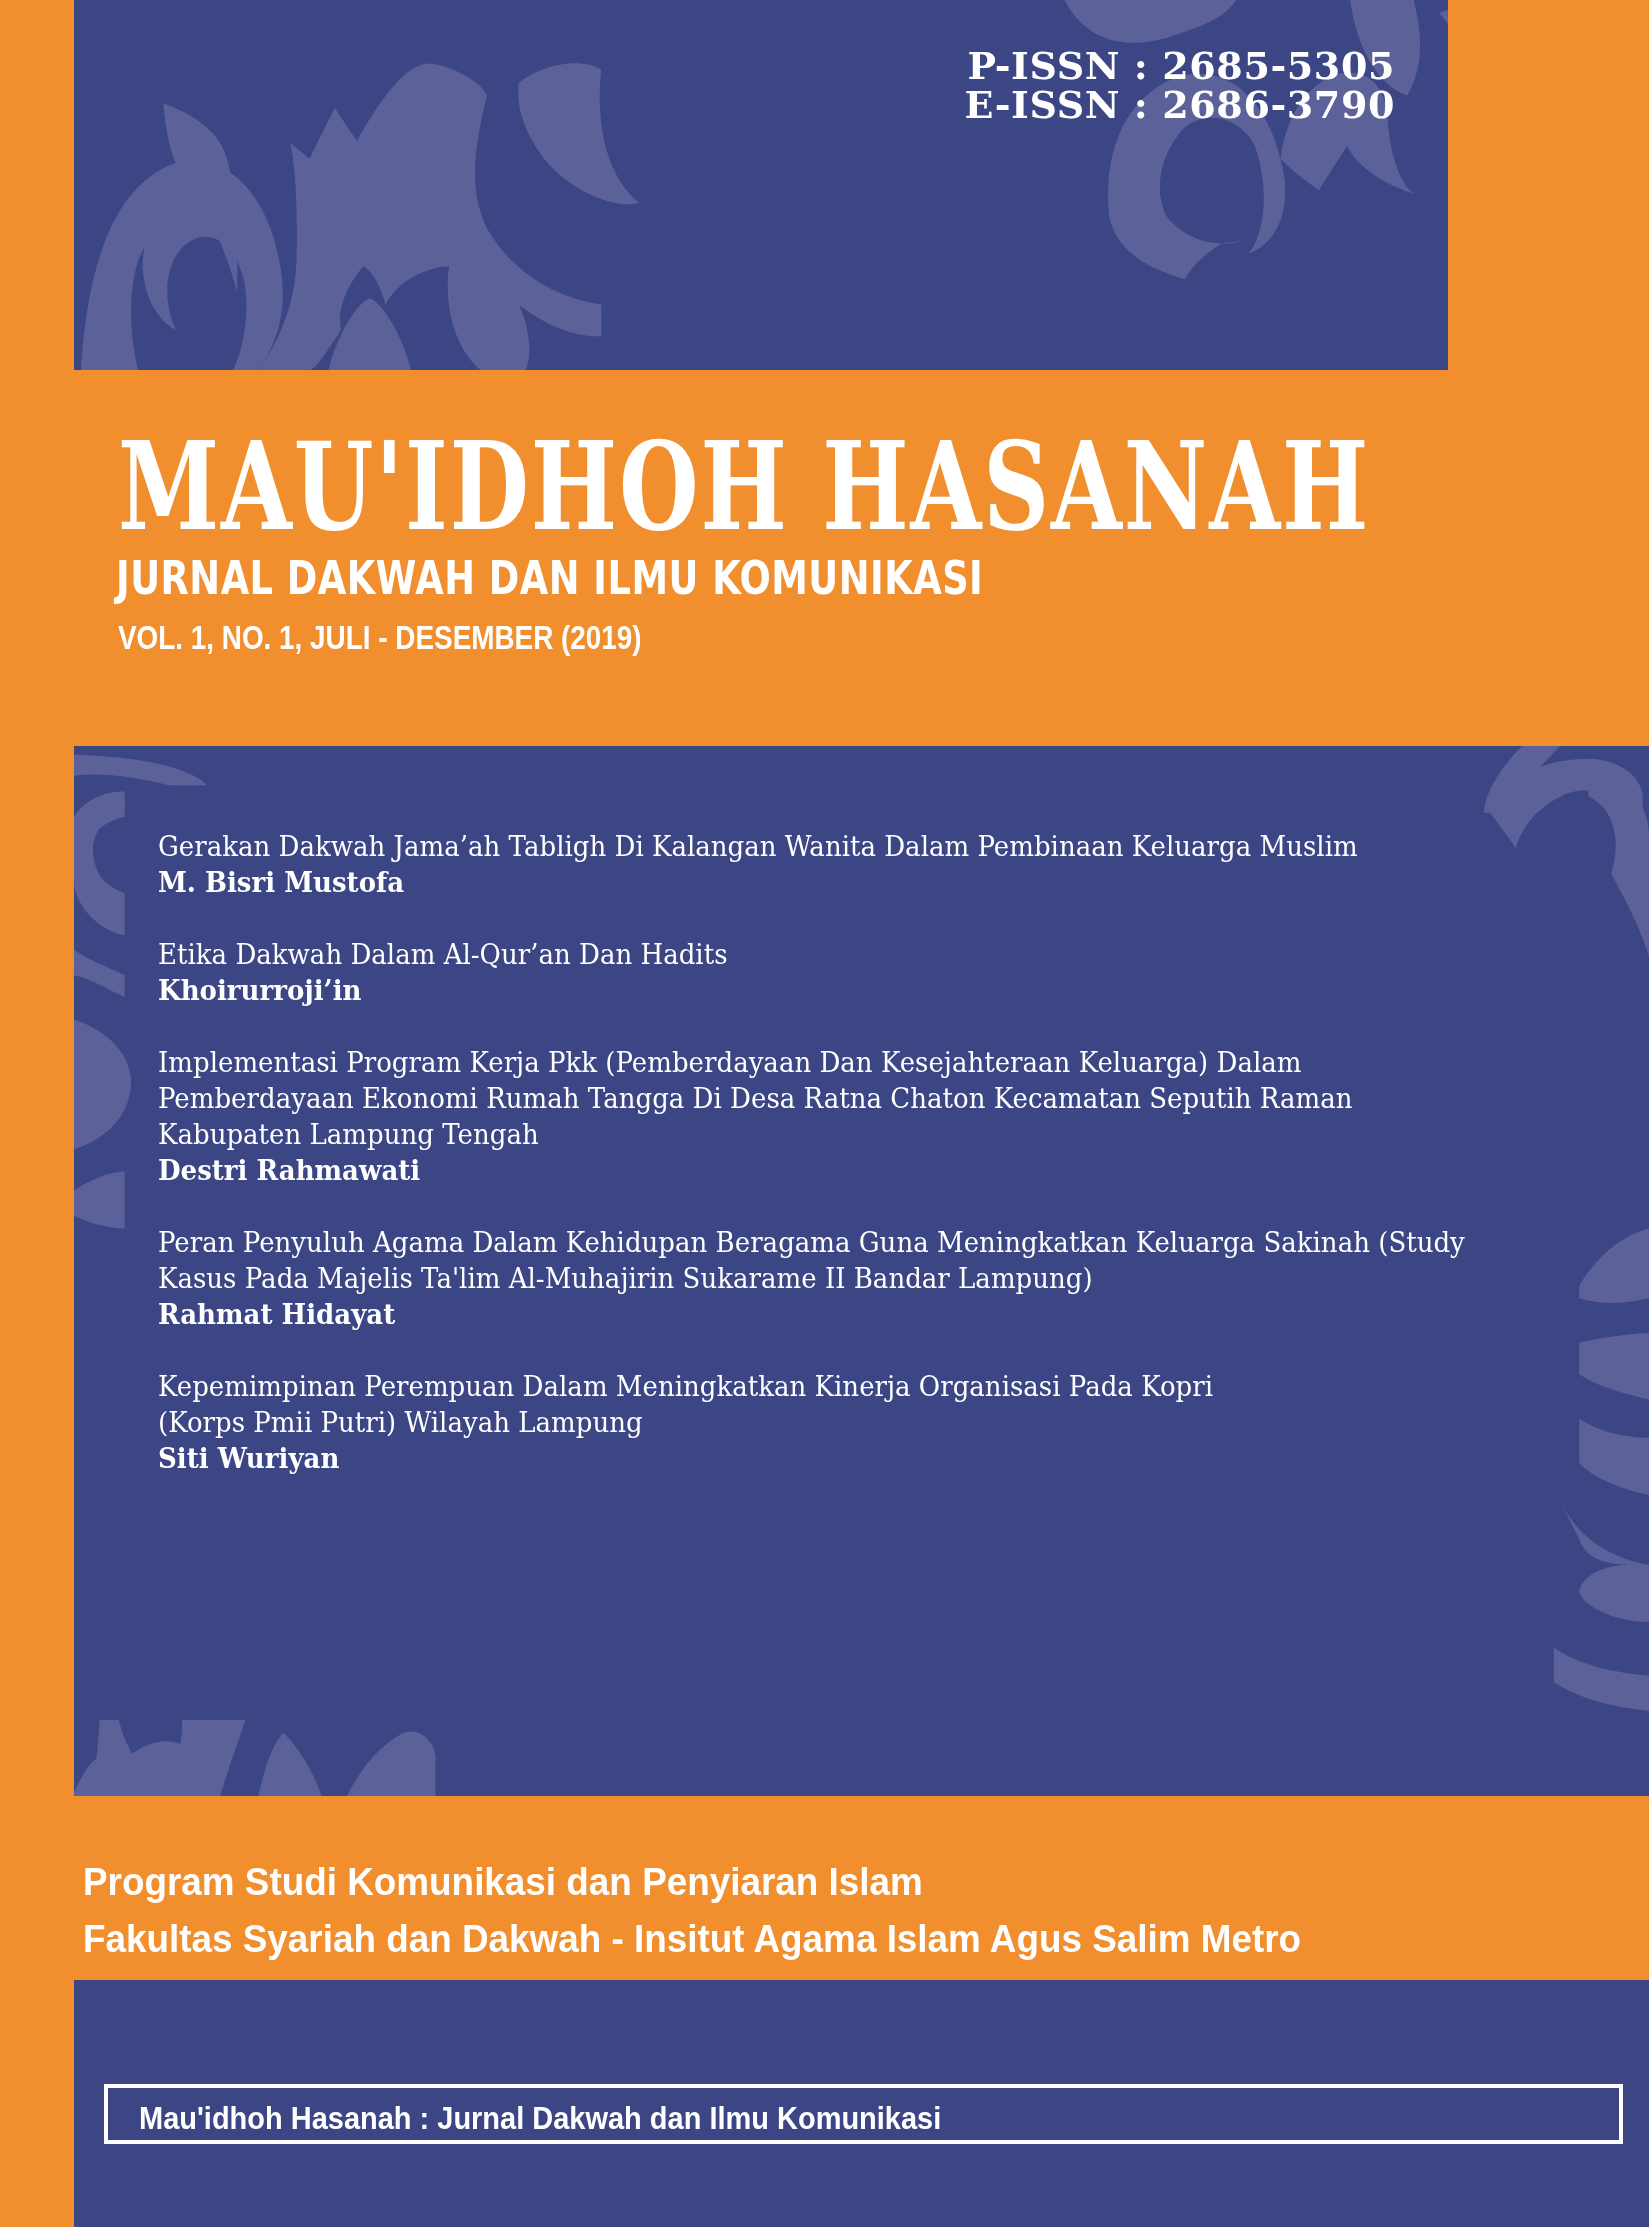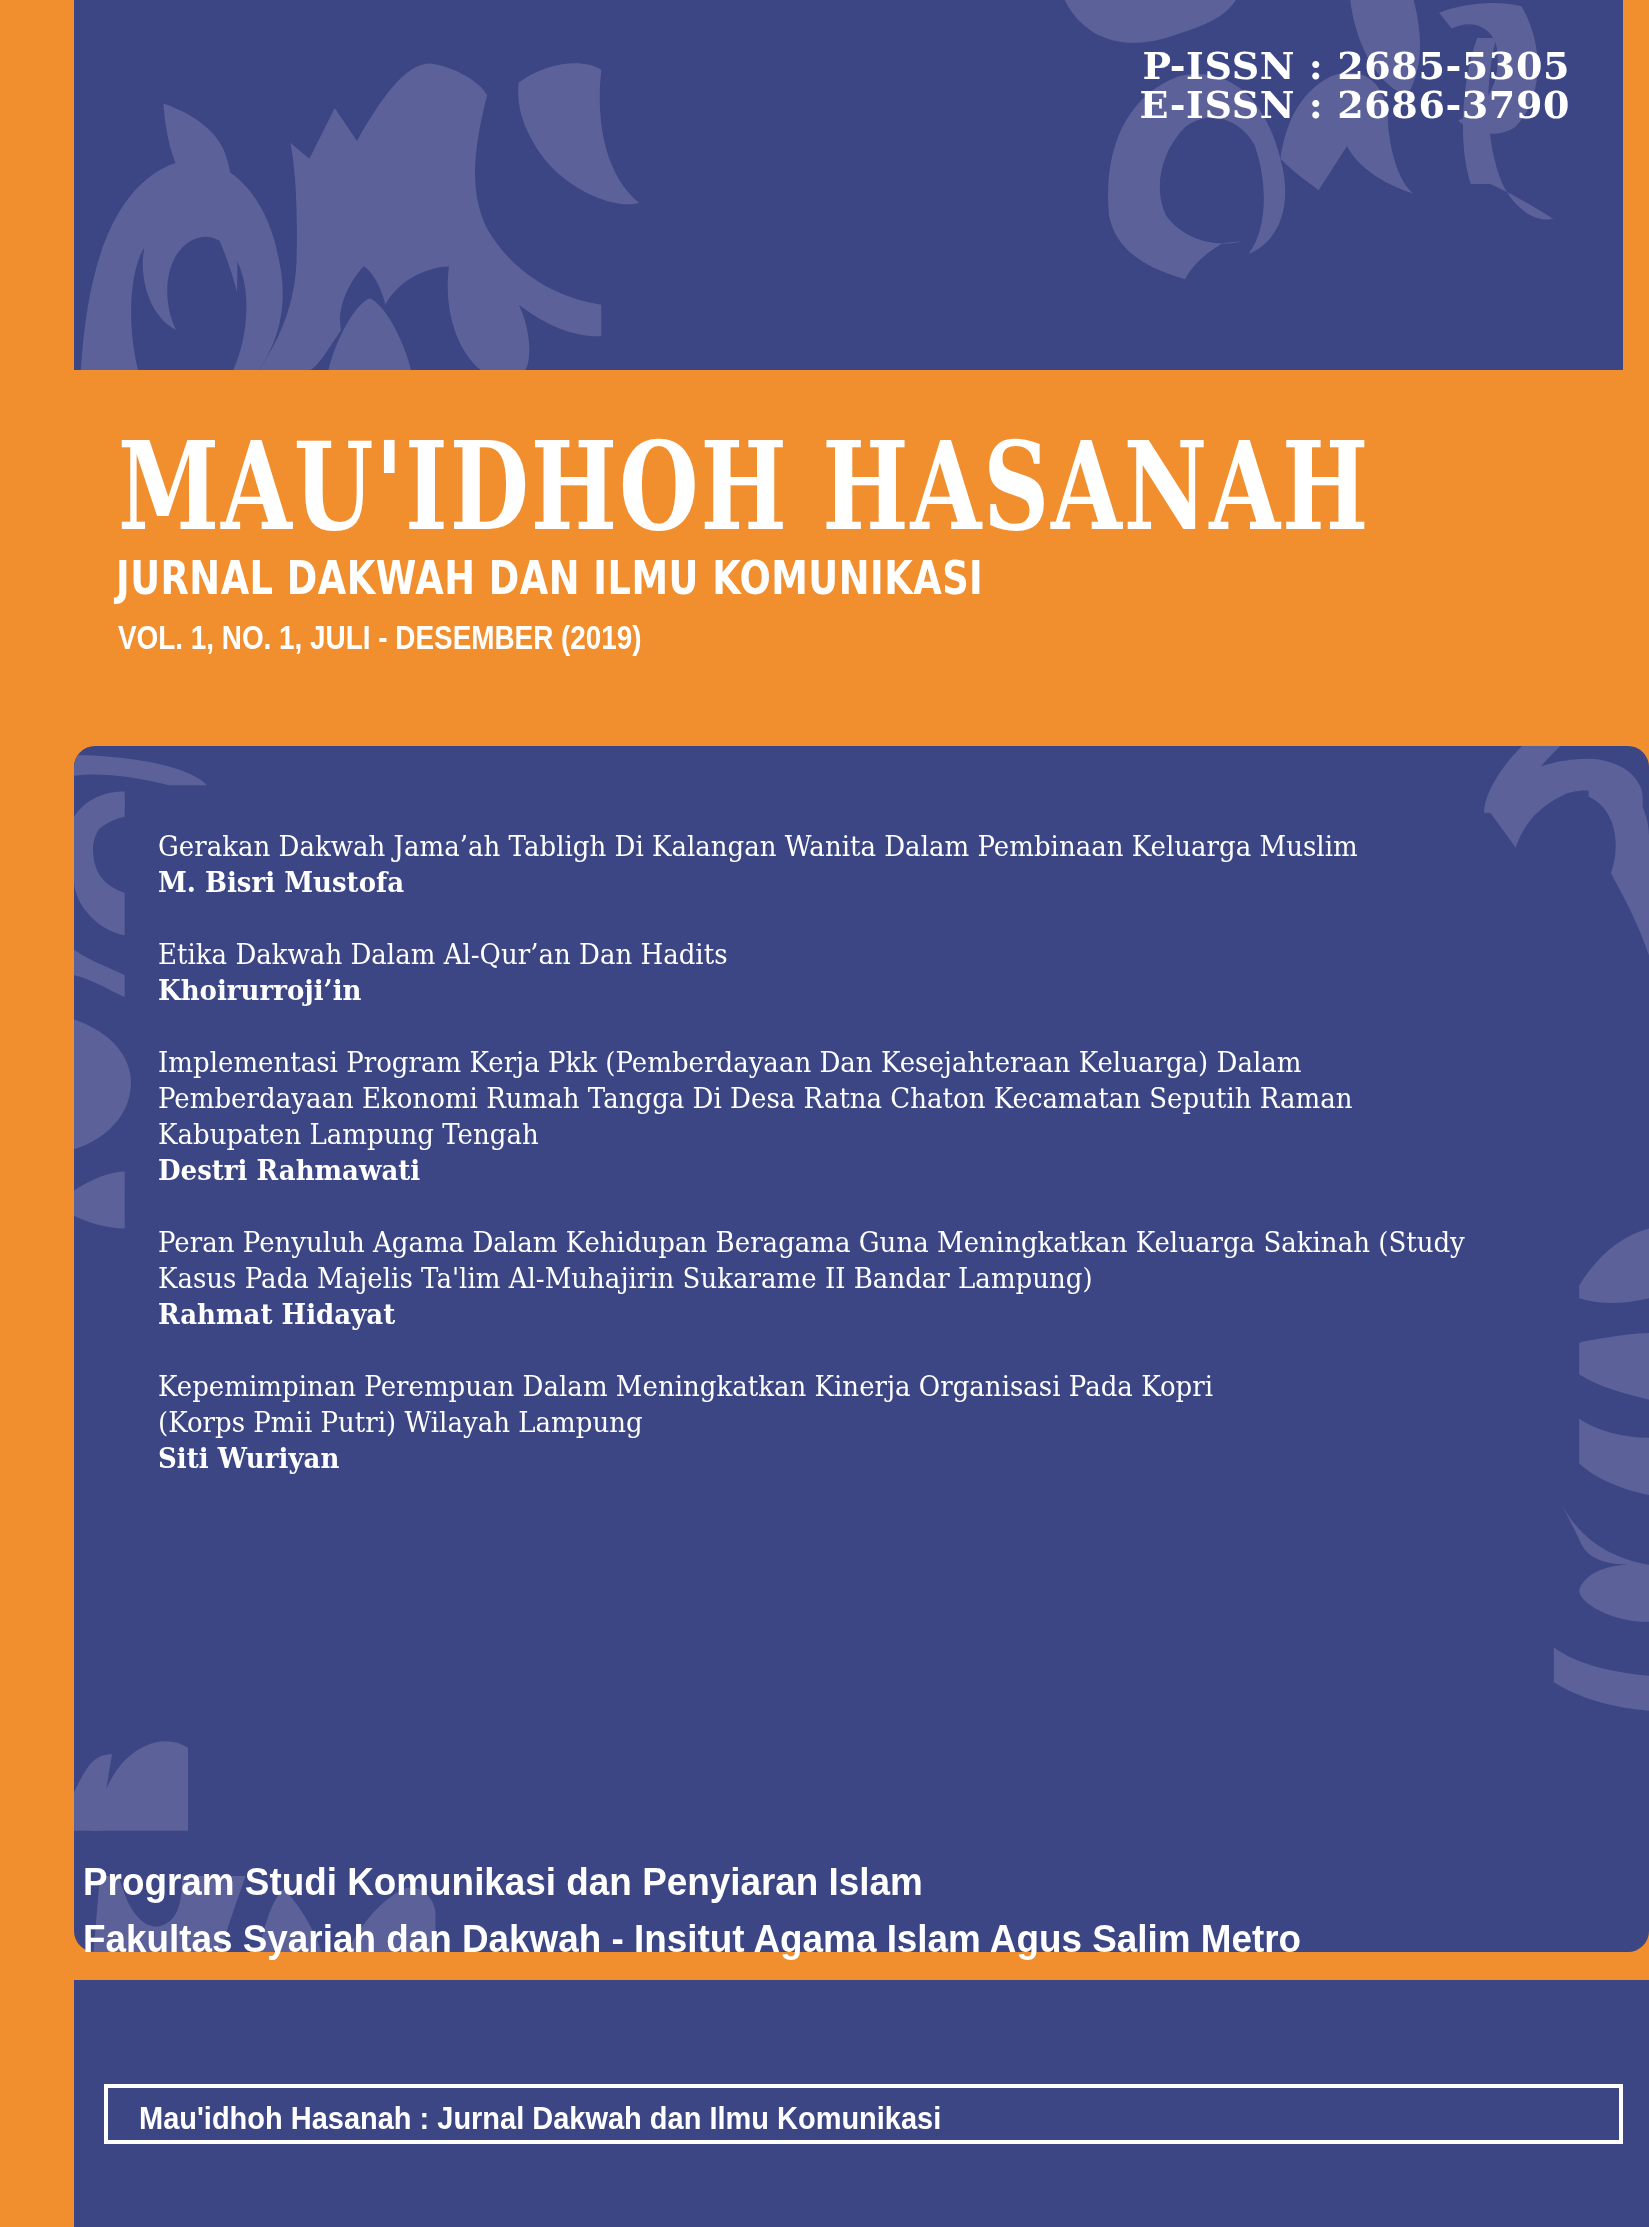--- a/index.html
+++ b/index.html
@@ -4,22 +4,22 @@
 <style>
   html, body { margin:0; padding:0; }
   body {
     width:1649px; height:2227px; position:relative; overflow:hidden;
     background:#F18E2E;
     font-family:"Liberation Sans", sans-serif;
   }
   .panel { position:absolute; background:#3C4685; overflow:hidden; }
   .orn { position:absolute; fill:#5C6199; }
 
-  #top-panel { left:74px; top:0; width:1549px; height:370px; }
-  #mid-panel { left:74px; top:746px; width:1575px; height:1206px;border-radius:21px; }
+  #top-panel { left:74px; top:0; width:1374px; height:370px; }
+  #mid-panel { left:74px; top:746px; width:1575px; height:1050px; }
   #bot-panel { left:74px; top:1980px; width:1575px; height:248px; }
 
   .issn {
     position:absolute; right:53px; color:#fff;
     font-family:"DejaVu Serif", serif; font-weight:bold;
     font-size:38px; letter-spacing:0.6px; line-height:1;
   }
   #p-issn { top:47px; }
   #e-issn { top:86px; }
   #journal-title {

